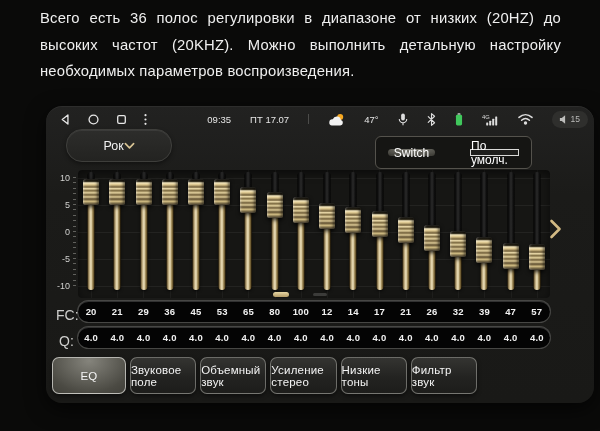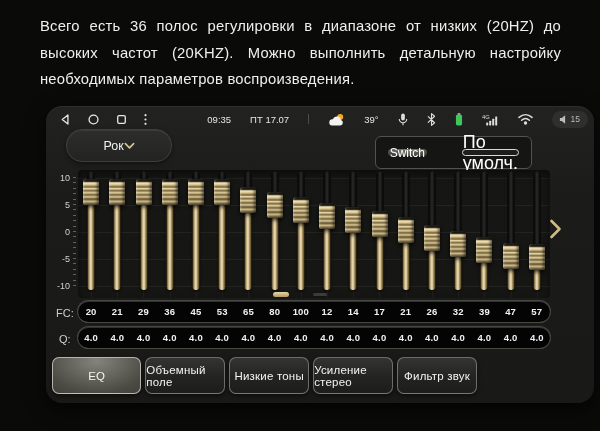--- a/index.html
+++ b/index.html
@@ -1,21 +1,21 @@
 <!DOCTYPE html>
 <html><head>
 <meta charset="utf-8">
 <style>
   html,body{margin:0;padding:0;background:#0a0a09;}
   body{width:600px;height:431px;position:relative;overflow:hidden;
        font-family:"Liberation Sans",sans-serif;-webkit-font-smoothing:antialiased;}
 
   
   .intro{position:absolute;left:40px;top:5px;width:521px;color:#efefef;
-         font-size:14.8px;line-height:26.5px;text-align:justify;letter-spacing:.2px;margin-top:8px;}
+         font-size:14.8px;line-height:26.5px;text-align:justify;letter-spacing:.2px;}
 
   
   .device{position:absolute;left:46px;top:106px;width:548px;height:297px;
           background:linear-gradient(180deg,#222221,#1b1b19 30%,#191917);
           border-radius:16px;
           box-shadow:inset 0 1px 0 rgba(255,255,255,.05),0 6px 20px rgba(0,0,0,.65);}
 
   
   .nav-icons{position:absolute;left:13px;top:6px;display:flex;gap:15px;align-items:center;height:14px;}
   .nav-icons svg{display:block;}
@@ -29,21 +29,21 @@
   
   .preset{position:absolute;left:20px;top:23px;width:104px;height:31px;border-radius:16px;
           background:linear-gradient(180deg,#2d2d2b,#232321);border:1px solid #3e3e3b;
           box-shadow:inset 0 1px 0 rgba(255,255,255,.07),0 2px 4px rgba(0,0,0,.4);
           display:flex;align-items:center;justify-content:center;
           color:#f1f1f1;font-size:12.5px;cursor:pointer;}
   .switch-group{position:absolute;left:329px;top:30px;width:157px;height:33px;box-sizing:border-box;
           border:1px solid #54524c;border-radius:6px;background:#151513;display:flex;gap:3px;padding:12px;}
   .btn-switch{flex:1;border-radius:4px;color:#fff;font-size:12px;display:flex;align-items:center;justify-content:center;
           background:radial-gradient(ellipse 90% 130% at 50% 0%,#7e7d75,#45443e 75%,#3b3a34);cursor:pointer;}
-  .btn-default{flex:1;border-radius:5px;color:#fff;font-size:18px;display:flex;align-items:center;justify-content:center;
+  .btn-default{flex:1;border-radius:0;color:#fff;font-size:12px;display:flex;align-items:center;justify-content:center;
           background:#1d1d1b;border:1px solid #d9d9d7;box-sizing:border-box;cursor:pointer;margin-left:32px;}
 
   
   .scale-label{position:absolute;width:24px;text-align:right;color:#d2d2d0;font-size:9px;line-height:12px;}
   .eq-ticks{position:absolute;left:27px;top:71px;width:3px;height:112px;opacity:.55;
             background:repeating-linear-gradient(180deg,#9a9a94 0 1px,transparent 1px 5.4px);}
   .eq-grid{position:absolute;left:32px;top:64px;width:472px;height:128px;background-color:#161614;border-radius:4px;
             background-image:
               repeating-linear-gradient(90deg,rgba(255,255,255,.045) 0 1px,transparent 1px 26.22px),
               repeating-linear-gradient(180deg,rgba(255,255,255,.055) 0 1px,transparent 1px 27px);
@@ -59,21 +59,21 @@
   .handle{position:absolute;left:50%;transform:translateX(-50%);width:16px;height:26px;border-radius:2.5px;
             background:linear-gradient(180deg,#0e0c08 0%,#231e12 9%,#f4e7be 15%,#dcc68e 22%,#6e5c38 31%,
                         #ecdbaa 37%,#7a683f 45%,#e4d29e 53%,#6e5c38 61%,#decb97 69%,#5c4c2e 77%,#cfba81 86%,#3f3420 100%);
             box-shadow:inset 1px 0 2px rgba(255,255,255,.3),inset -2px 0 3px rgba(0,0,0,.55),0 2px 4px rgba(0,0,0,.8);}
   .page-dot-active{position:absolute;left:227px;top:186px;width:16px;height:4.5px;border-radius:3px;
             background:linear-gradient(180deg,#e7d6a4,#b49c66);}
   .page-dot{position:absolute;left:267px;top:187px;width:14px;height:3px;border-radius:2px;background:#3b3b39;}
   .next-chevron{position:absolute;left:503px;top:113px;cursor:pointer;}
 
   
-  .row-label{position:absolute;color:#cfcfcd;font-size:11px;}
+  .row-label{position:absolute;color:#cfcfcd;font-size:14px;}
   .value-pill{position:absolute;left:32px;width:472px;height:21px;border-radius:11px;background:#040404;
             box-shadow:0 0 0 1px rgba(190,190,185,.28),inset 0 1px 0 rgba(255,255,255,.18);
             display:flex;align-items:center;}
   .value-pill span{flex:1;text-align:center;color:#f2f2f2;font-size:9.5px;font-weight:700;letter-spacing:.2px;}
 
   
   .tabbar{position:absolute;left:6px;top:251px;width:425px;height:37px;display:flex;gap:4px;}
   .tab{flex:1;border-radius:7px;box-sizing:border-box;border:1px solid rgba(185,185,180,.5);
        background:linear-gradient(180deg,#343431,#232321 55%,#1d1d1b);
        color:#f4f4f4;font-size:11.5px;display:flex;align-items:center;justify-content:center;
@@ -106,21 +106,21 @@
   </div>
 
   <div class="status-right">
     <span class="st-text">09:35</span>
     <span class="st-text">ПТ 17.07</span>
     <span class="st-sep"></span>
     <svg width="17" height="13" viewBox="0 0 17 13">
       <circle cx="12.2" cy="4" r="3" fill="#f6a821"></circle>
       <path d="M4 12.4 h8.3 a2.7 2.7 0 0 0 .6-5.3 4.2 4.2 0 0 0-8.1-.9 3.1 3.1 0 0 0-.8 6.2 z" fill="#f2f2f2"></path>
     </svg>
-    <span class="st-text">39°</span>
+    <span class="st-text">47°</span>
     <svg width="10" height="13" viewBox="0 0 10 14">
       <rect x="3" y="0.5" width="4" height="7.5" rx="2" fill="#dddddd"></rect>
       <path d="M1 6.5 a4 4 0 0 0 8 0" stroke="#dddddd" fill="none" stroke-width="1.2"></path>
       <path d="M5 10.5 v2.8" stroke="#dddddd" stroke-width="1.2"></path>
     </svg>
     <svg width="9" height="13" viewBox="0 0 9 14">
       <path d="M1 3.8 L7.8 10.5 L4.5 13.3 L4.5 .7 L7.8 3.5 L1 10.2" stroke="#dddddd" stroke-width="1.2" fill="none" stroke-linejoin="round" stroke-linecap="round"></path>
     </svg>
     <svg width="8" height="13" viewBox="0 0 8 14">
       <rect x="2.4" y="0.4" width="3.2" height="1.6" rx=".6" fill="#c9c9c9"></rect>
@@ -302,18 +302,19 @@
       <span>4.0</span>
       <span>4.0</span>
       <span>4.0</span>
       <span>4.0</span>
       <span>4.0</span>
       <span>4.0</span>
     </div>
 
   <div class="tabbar" id="tabbar">
       <div class="tab selected">EQ</div>
-      <div class="tab">Объемный поле</div>
+      <div class="tab">Звуковое поле</div>
+      <div class="tab">Объемный звук</div>
+      <div class="tab">Усиление стерео</div>
       <div class="tab">Низкие тоны</div>
-      <div class="tab">Усиление стерео</div>
       <div class="tab">Фильтр звук</div>
     </div>
 </div>
 
 </body></html>

